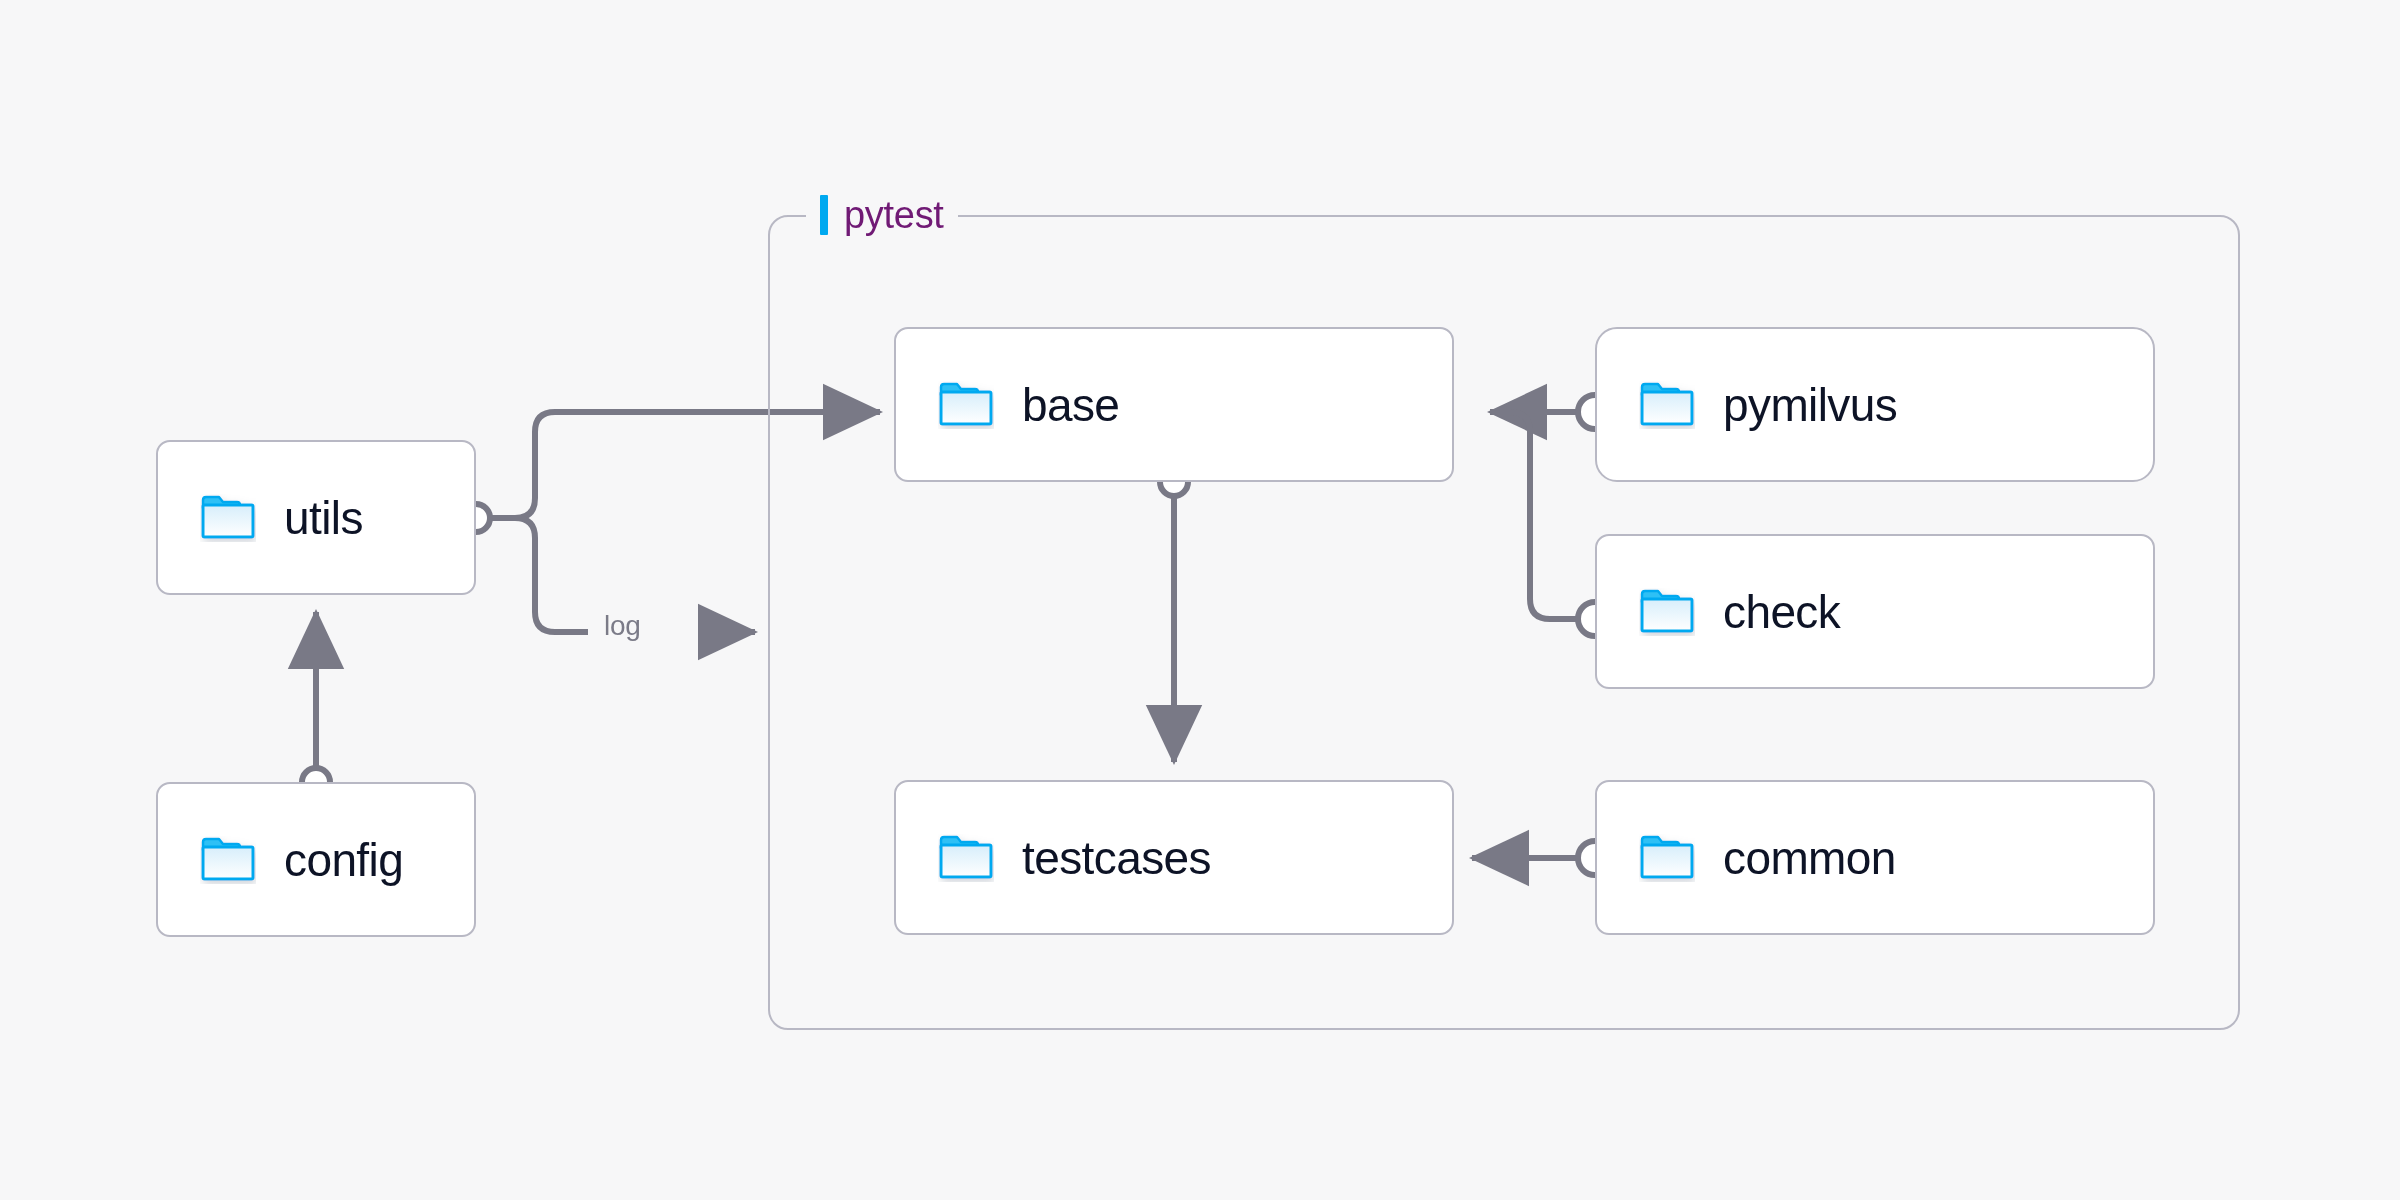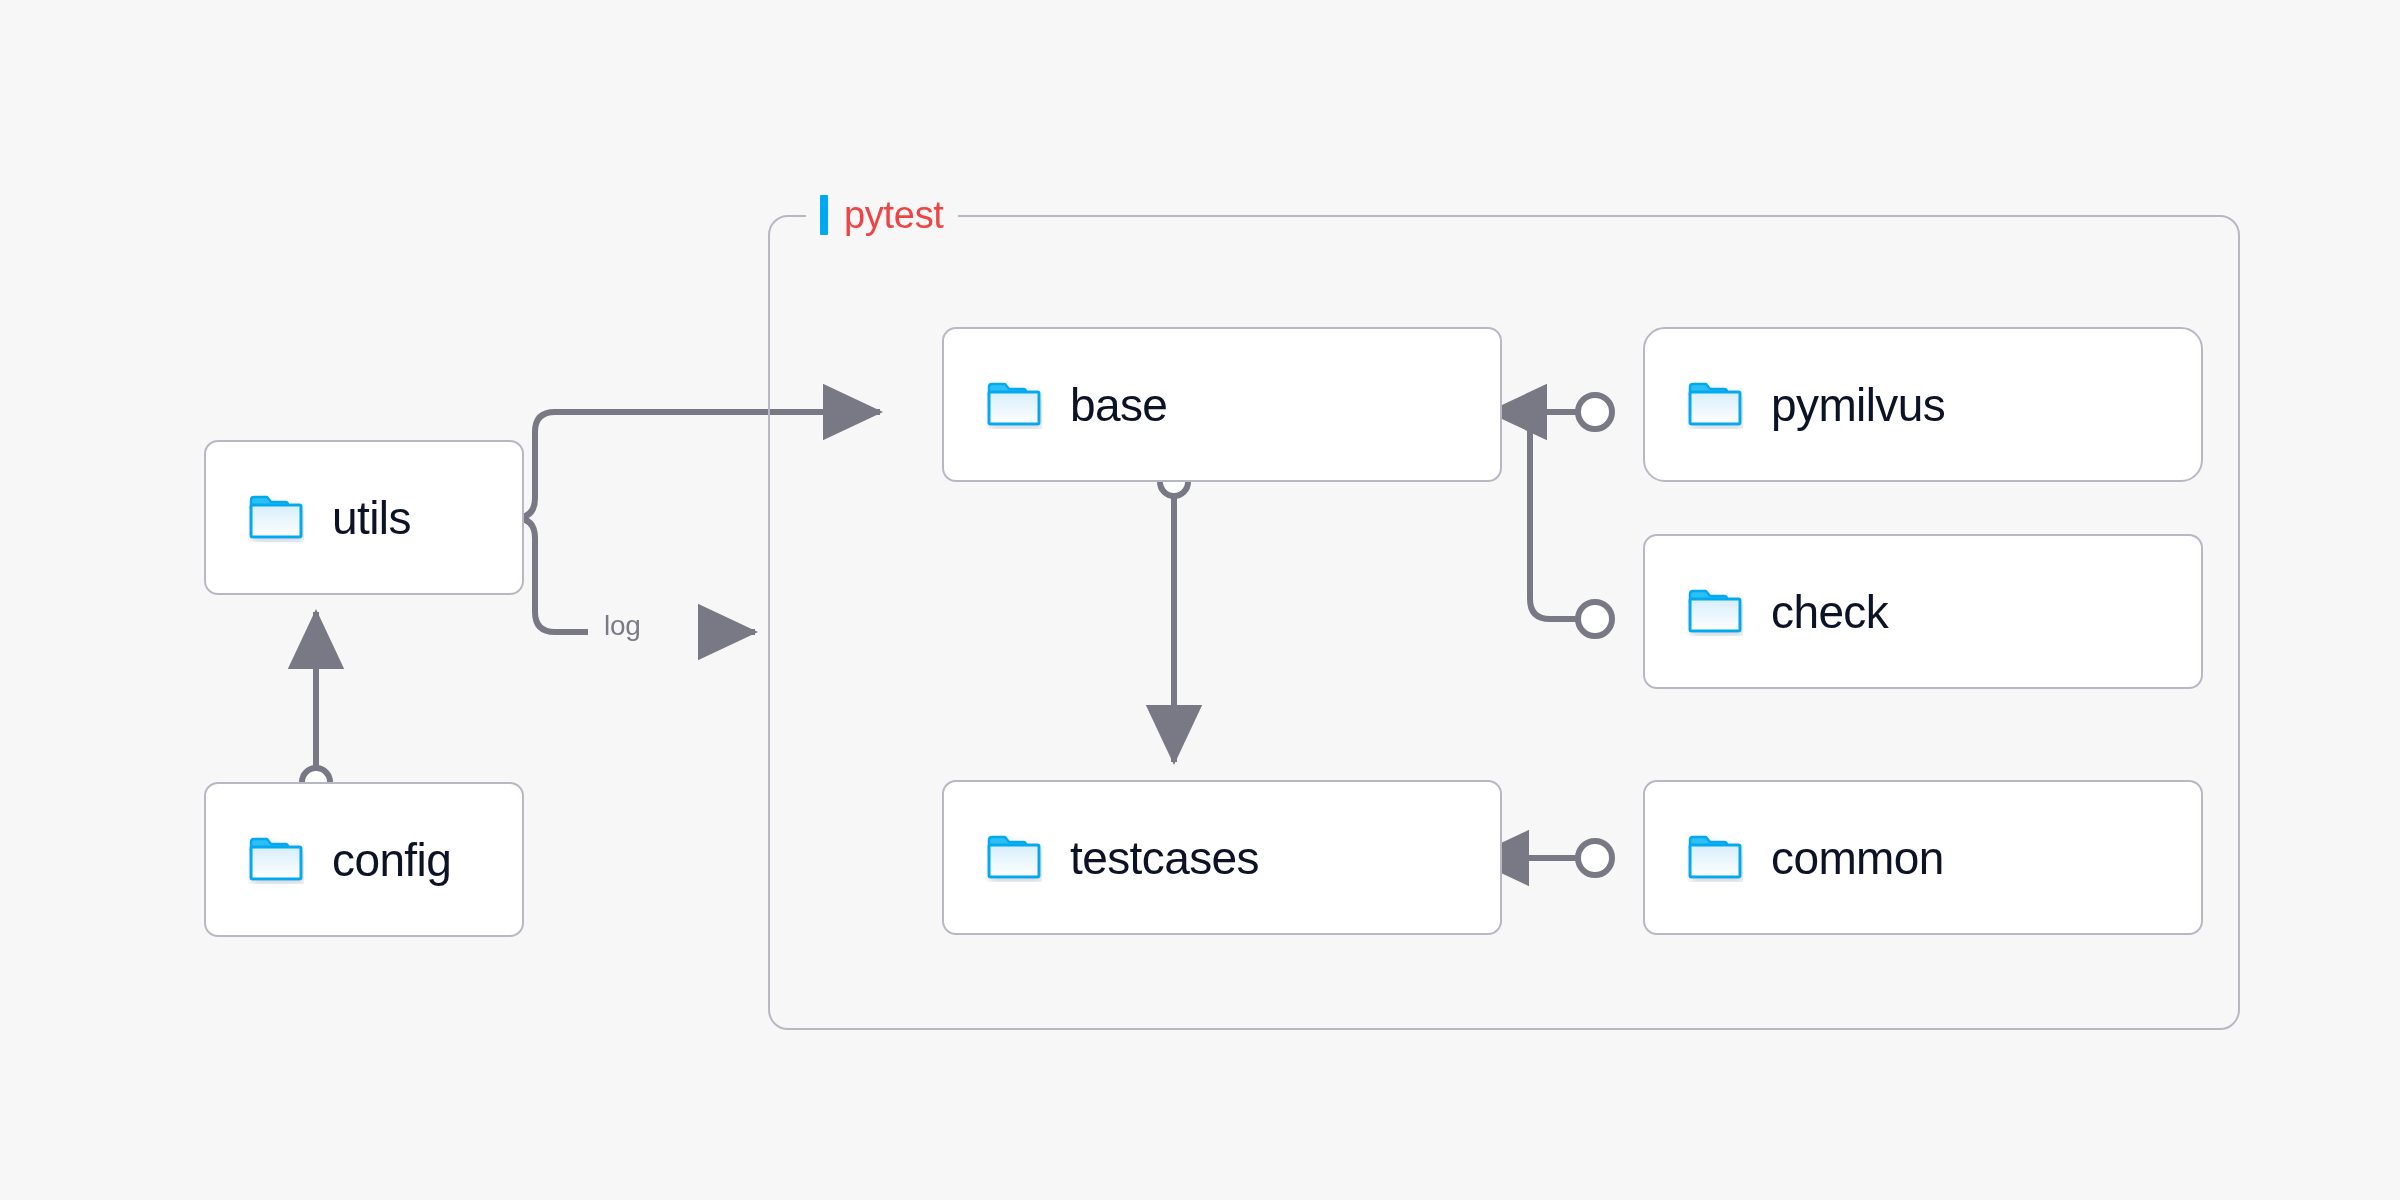--- a/index.html
+++ b/index.html
@@ -41,38 +41,37 @@
   }
   .group-accent-bar {
     width: 8px;
     height: 40px;
     background: #00a9f0;
     border-radius: 1px;
     flex: 0 0 auto;
   }
   .group-label-text {
     font-size: 38px;
-    color: #ef4444;
+    color: #701a75;
     line-height: 1;
     white-space: nowrap;
     letter-spacing: -0.3px;
   }
 
   
   .node {
     position: absolute;
     box-sizing: border-box;
     background: #ffffff;
     border: 2px solid #b8b8c4;
     border-radius: 14px;
     display: flex;
     align-items: center;
     padding-left: 42px;
     gap: 28px;
-    margin-left: 48px;
   }
   .node-label {
     font-size: 46px;
     color: #0d1326;
     line-height: 1;
     letter-spacing: -0.6px;
     white-space: nowrap;
   }
 
   

